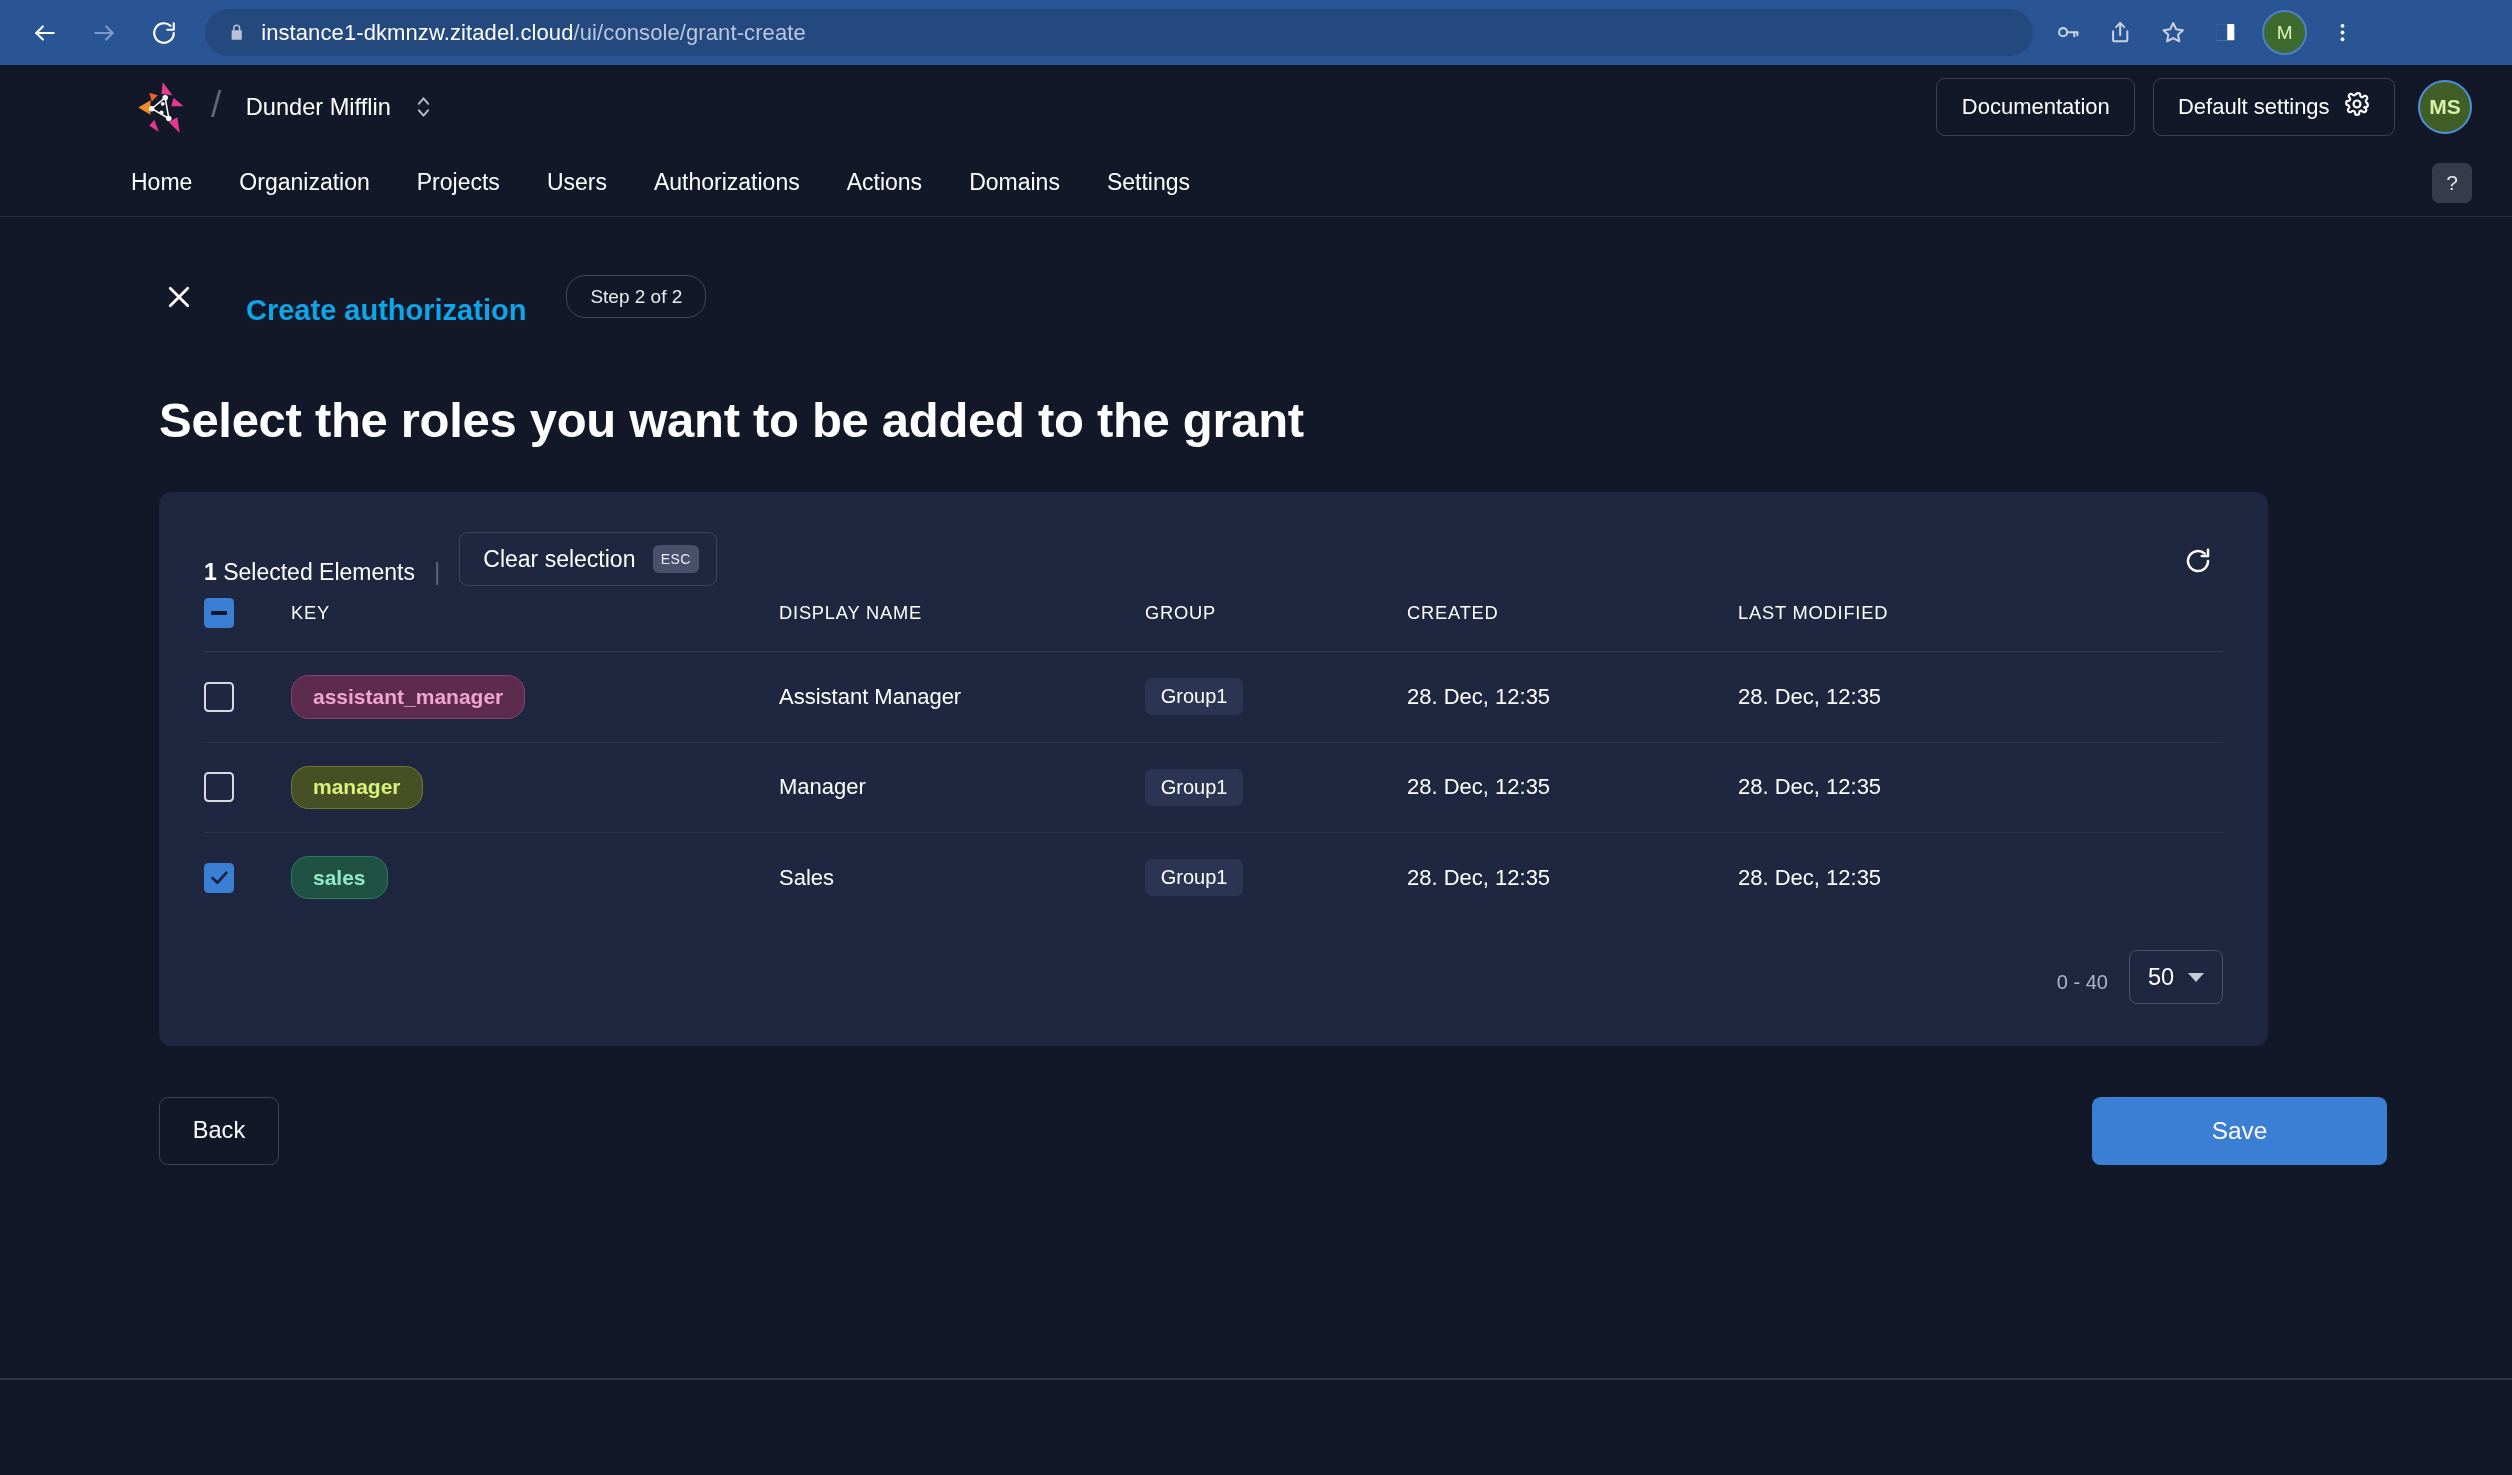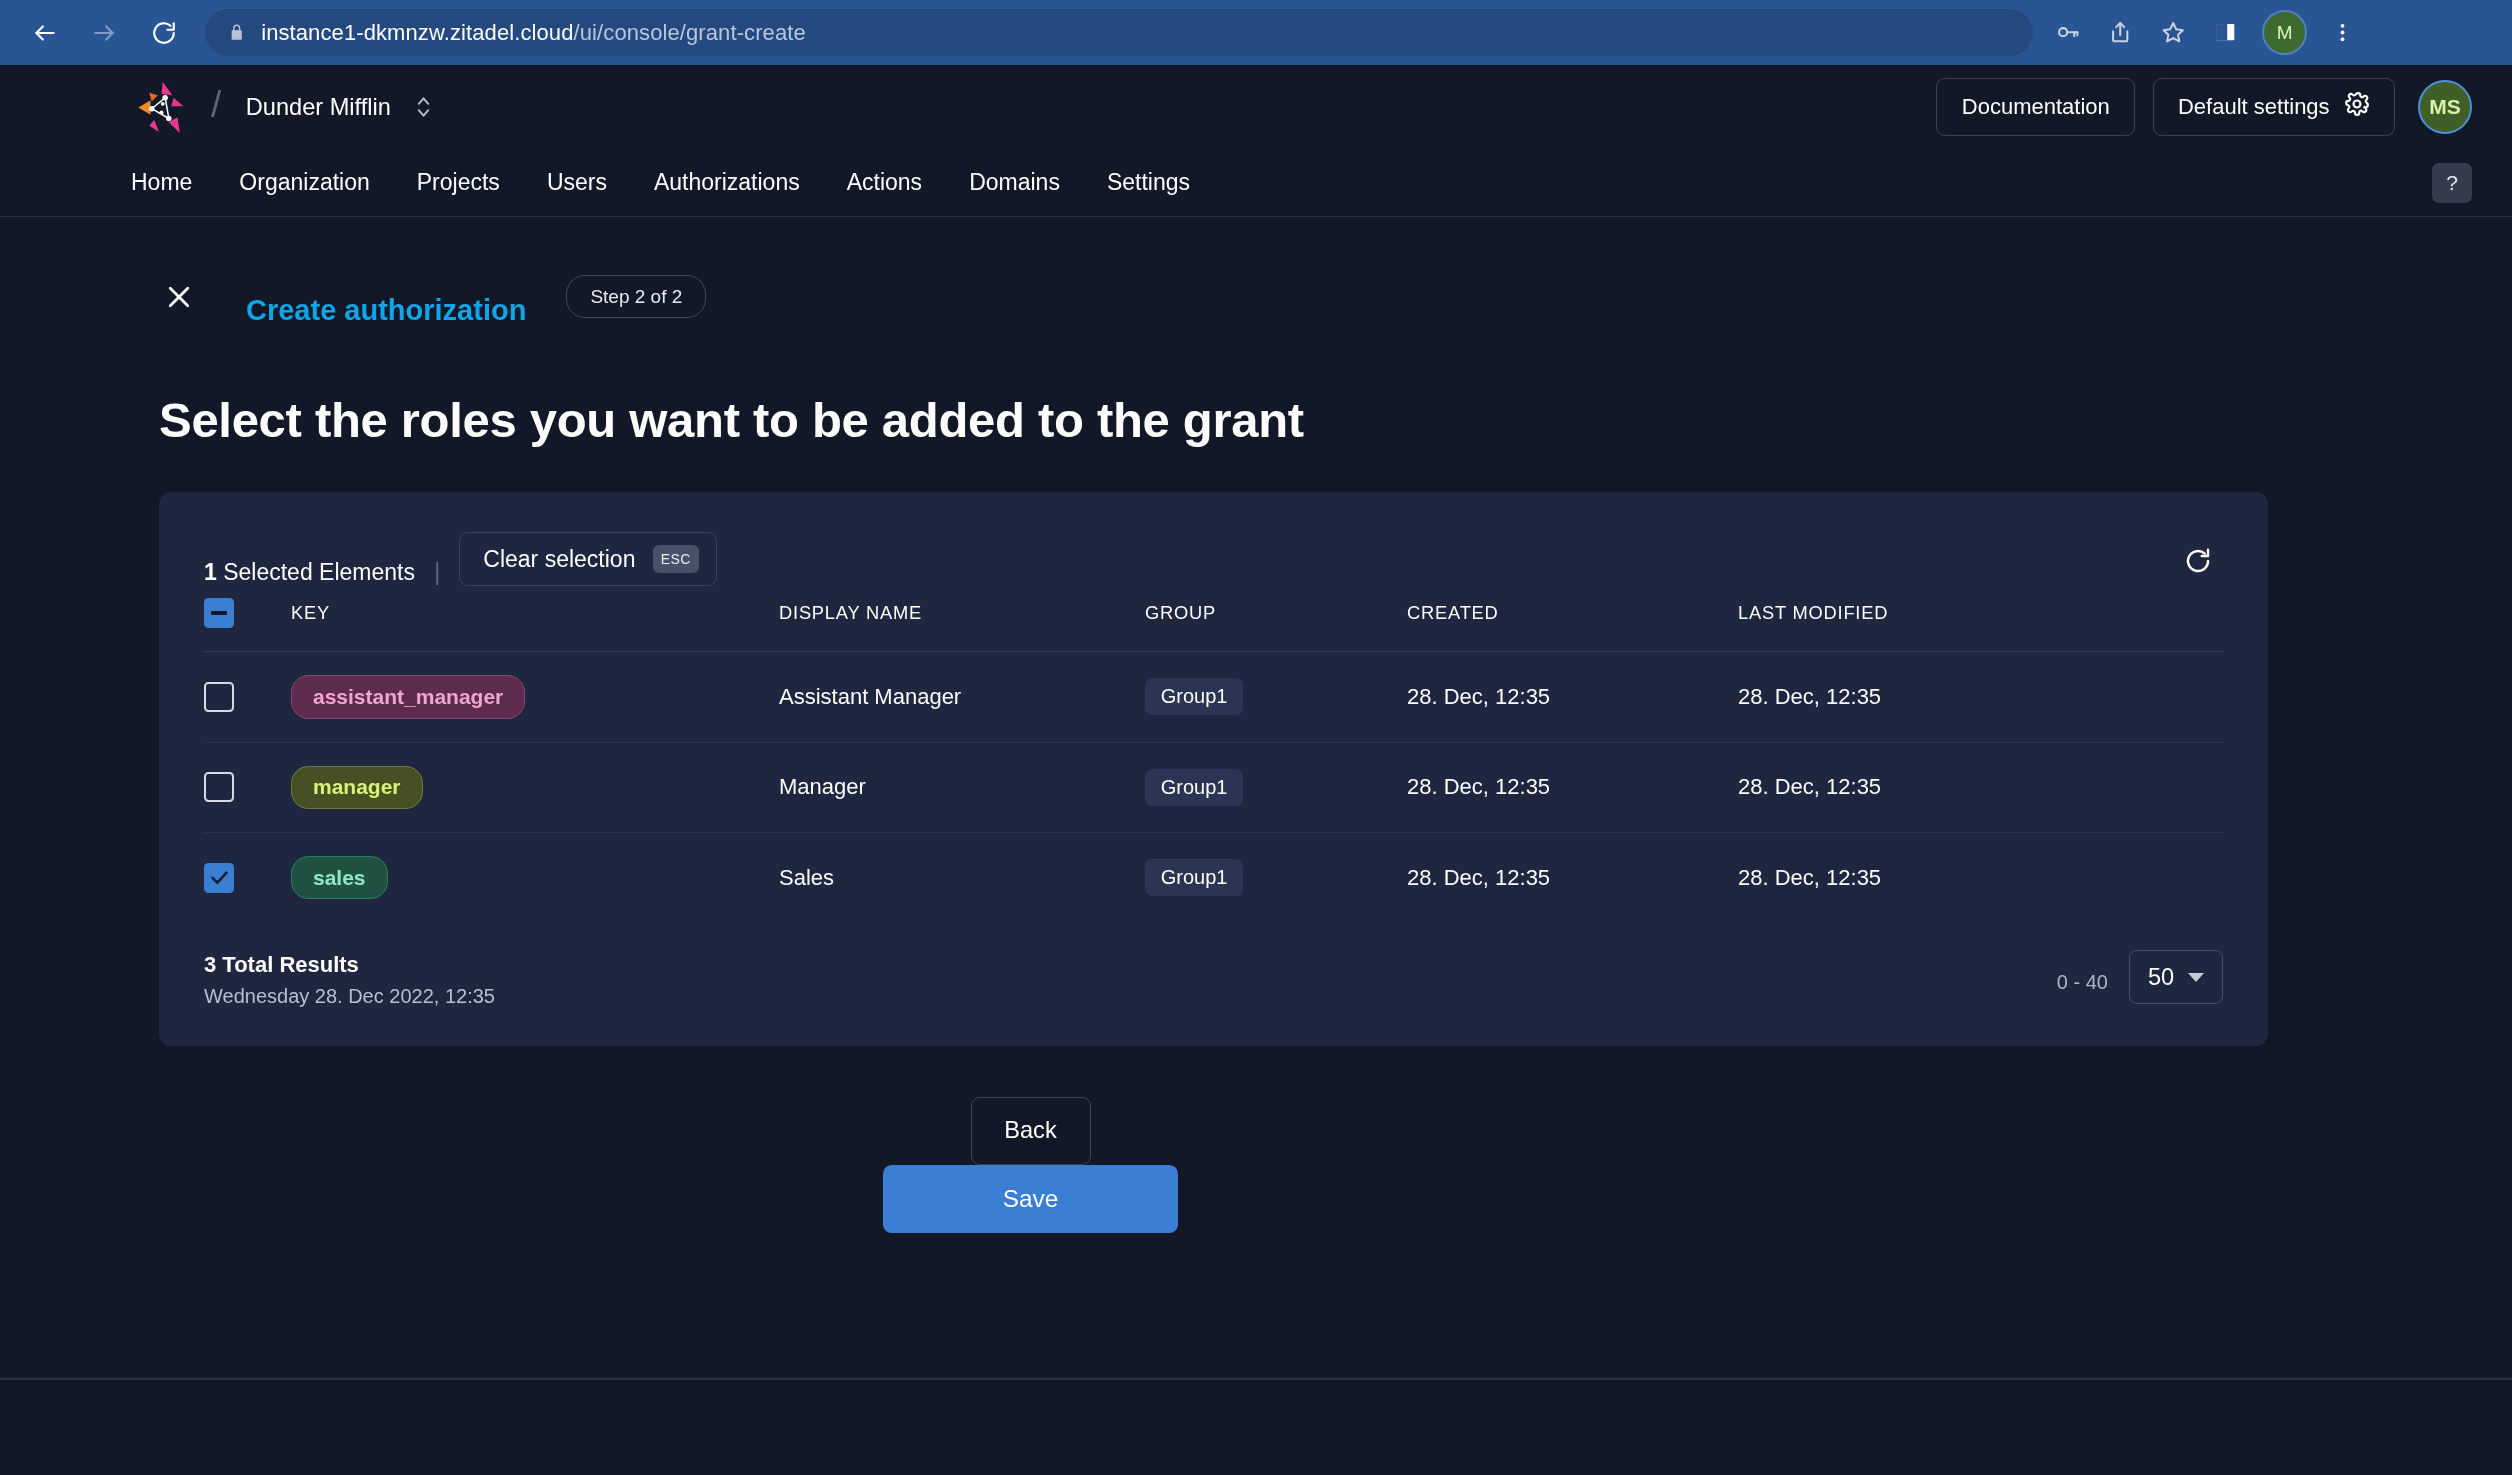--- a/index.html
+++ b/index.html
@@ -352,24 +352,23 @@
   .caret-down {
     width: 0; height: 0;
     border-left: 8.7px solid transparent;
     border-right: 8.7px solid transparent;
     border-top: 9.6px solid #c6cbd8;
   }
 
   
   .actions-row {
     margin: 51px 0 0 28px;
-    width: 1743px;
-    display: flex;
-    align-items: center;
-    flex-direction: column;
+    width: 2228px;
+    display: flex;
+    align-items: center;
   }
   .back-btn {
     border: 0.9px solid #3b4458;
     border-radius: 8.7px;
     background: transparent;
     color: #ffffff;
     font-family: inherit;
     font-size: 23.6px;
     width: 120px;
     height: 68px;
@@ -622,24 +621,20 @@
             <td>
               <span class="group-badge">Group1</span>
             </td>
             <td>28. Dec, 12:35</td>
             <td>28. Dec, 12:35</td>
           </tr>
         </tbody>
       </table>
 
       <div class="card-footer">
-        <div>
-          <div class="total-results">3 Total Results</div>
-          <div class="footer-date">Wednesday 28. Dec 2022, 12:35</div>
-        </div>
         <div class="footer-spacer"></div>
         <div class="range-text">0 - 40</div>
         <div class="page-size">
           <span>50</span>
           <span class="caret-down"></span>
         </div>
       </div>
     </div>
 
     <div class="actions-row">

